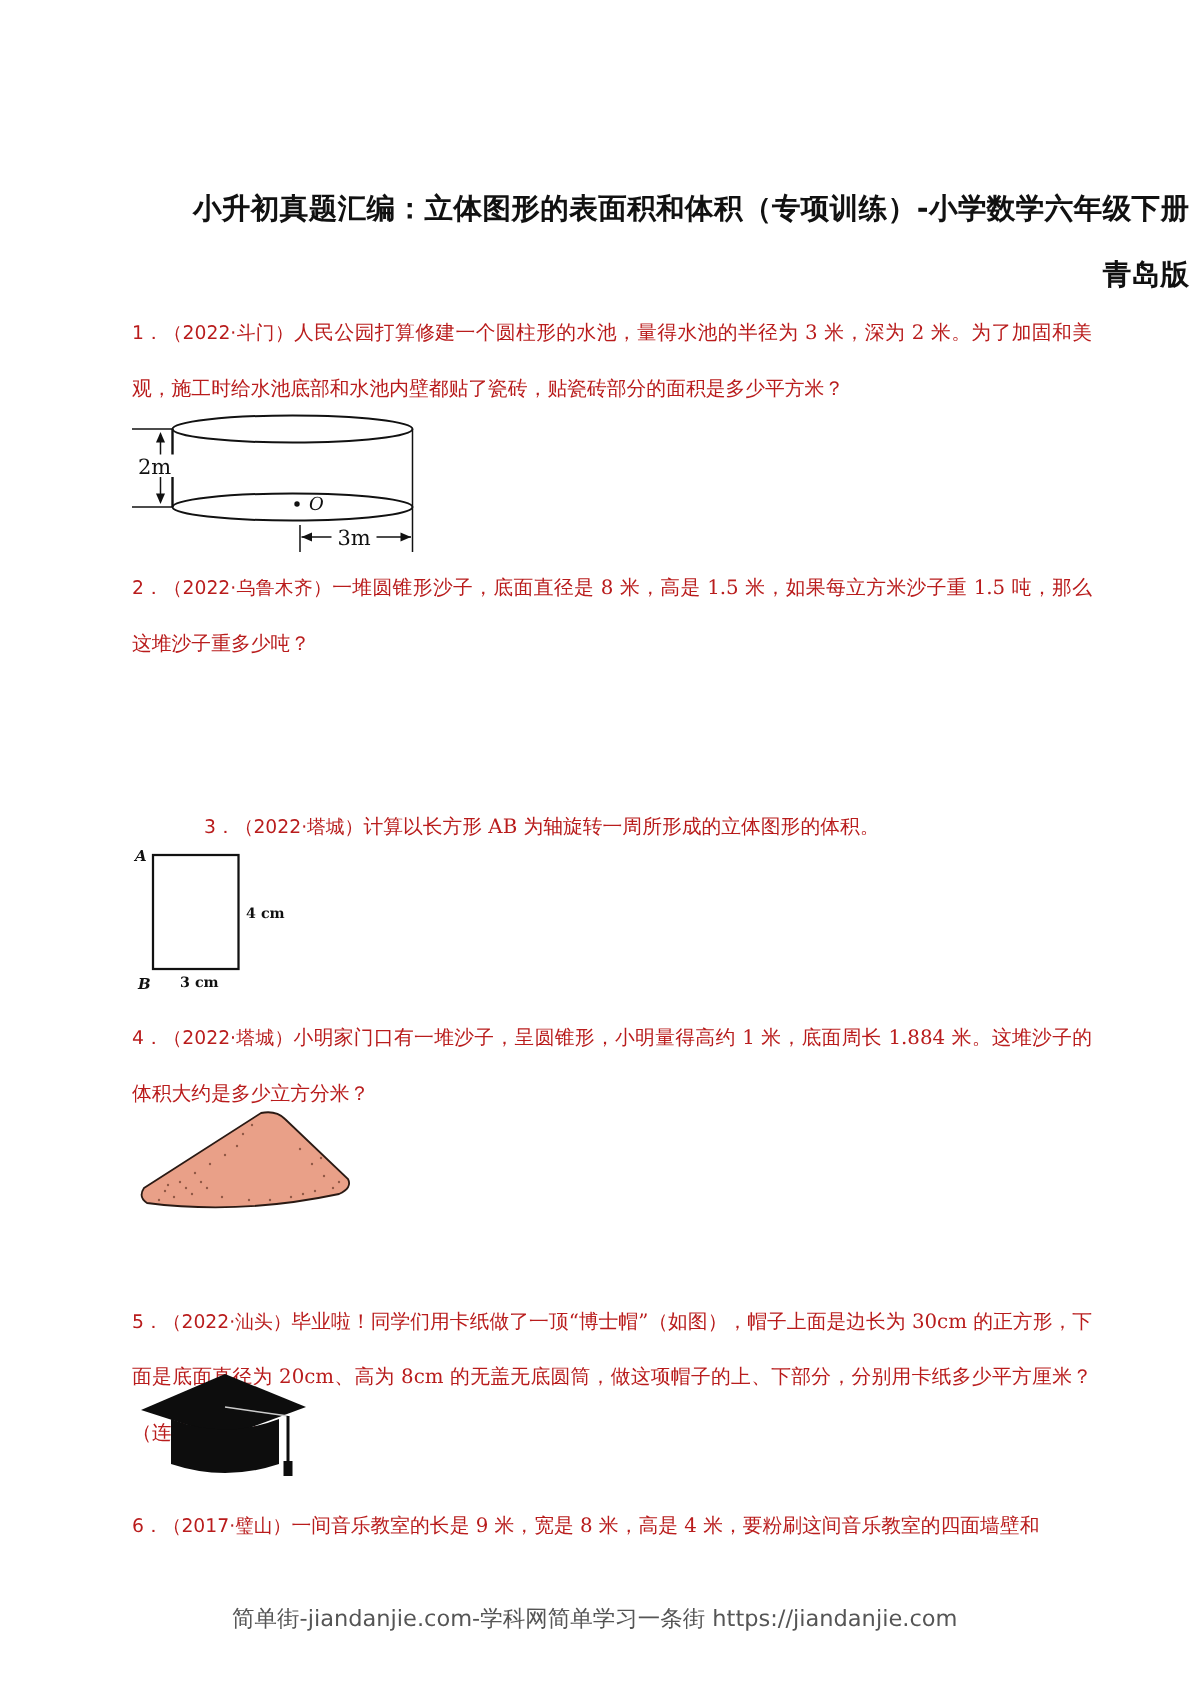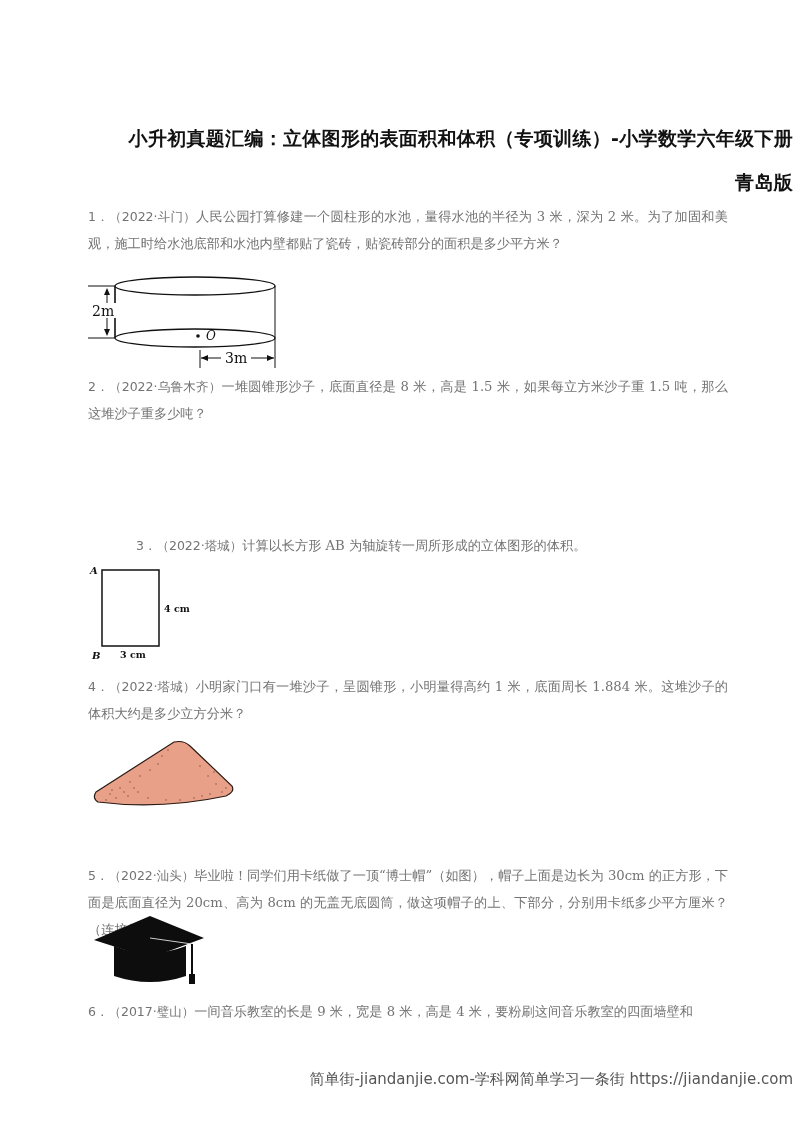--- a/index.html
+++ b/index.html
@@ -10,28 +10,28 @@
     }
     .title {
       position: absolute; left: 0; width: 793px; text-align: right;
       font-family: "DejaVu Sans", "Liberation Sans", sans-serif;
       font-weight: bold; font-size: 19px; color: #111; letter-spacing: 0.3px;
     }
     .title.l1 { top: 126px; }
     .title.l2 { top: 170px; }
     .q {
       position: absolute; left: 88px; width: 640px;
-      font-size: 13.2px; line-height: 27px; color: #737373;
+      font-size: 13.2px; line-height: 37px; color: #b91c1c;
       text-align: justify;
     }
     .q .num { font-family: "DejaVu Sans", "Liberation Sans", sans-serif; font-size: 12.5px; }
     .q .src { font-family: "DejaVu Sans", "Liberation Sans", sans-serif; font-size: 12.5px; }
     .fig { position: absolute; }
     .footer {
-      position: absolute; top: 1070px; left: 0; width: 793px; text-align: right;
+      position: absolute; top: 1070px; left: 0; width: 793px; text-align: center;
       font-family: "DejaVu Sans", "Liberation Sans", sans-serif;
       font-size: 15px; color: #555;
     }
   </style>
 </head>
 <body>
 
 <div>
   <div class="title l1">小升初真题汇编：立体图形的表面积和体积（专项训练）-小学数学六年级下册</div>
   <div class="title l2">青岛版</div>

